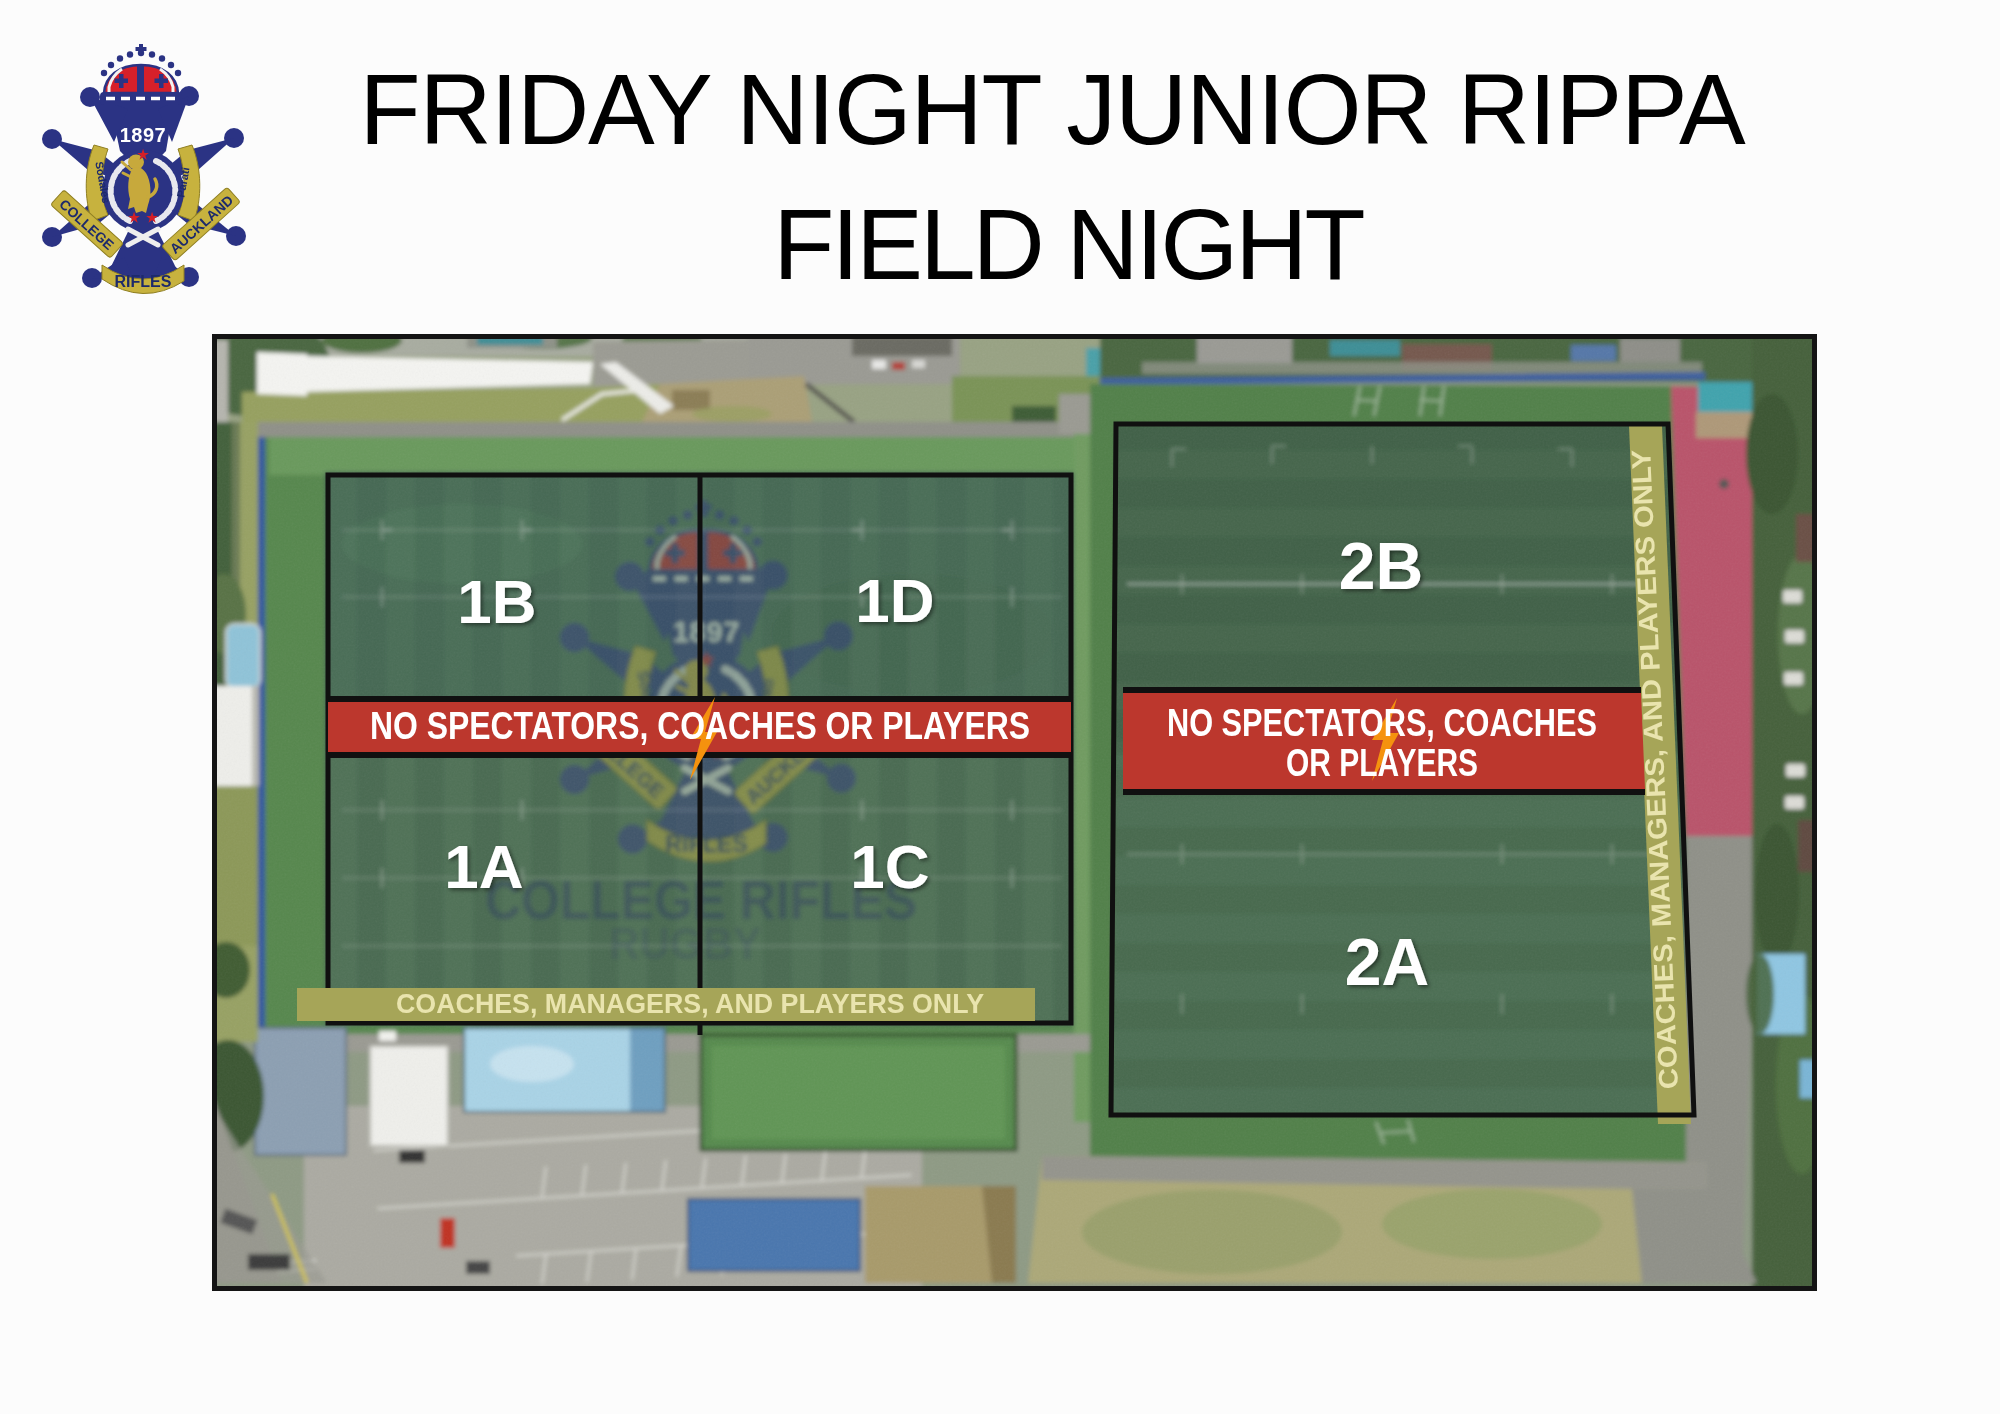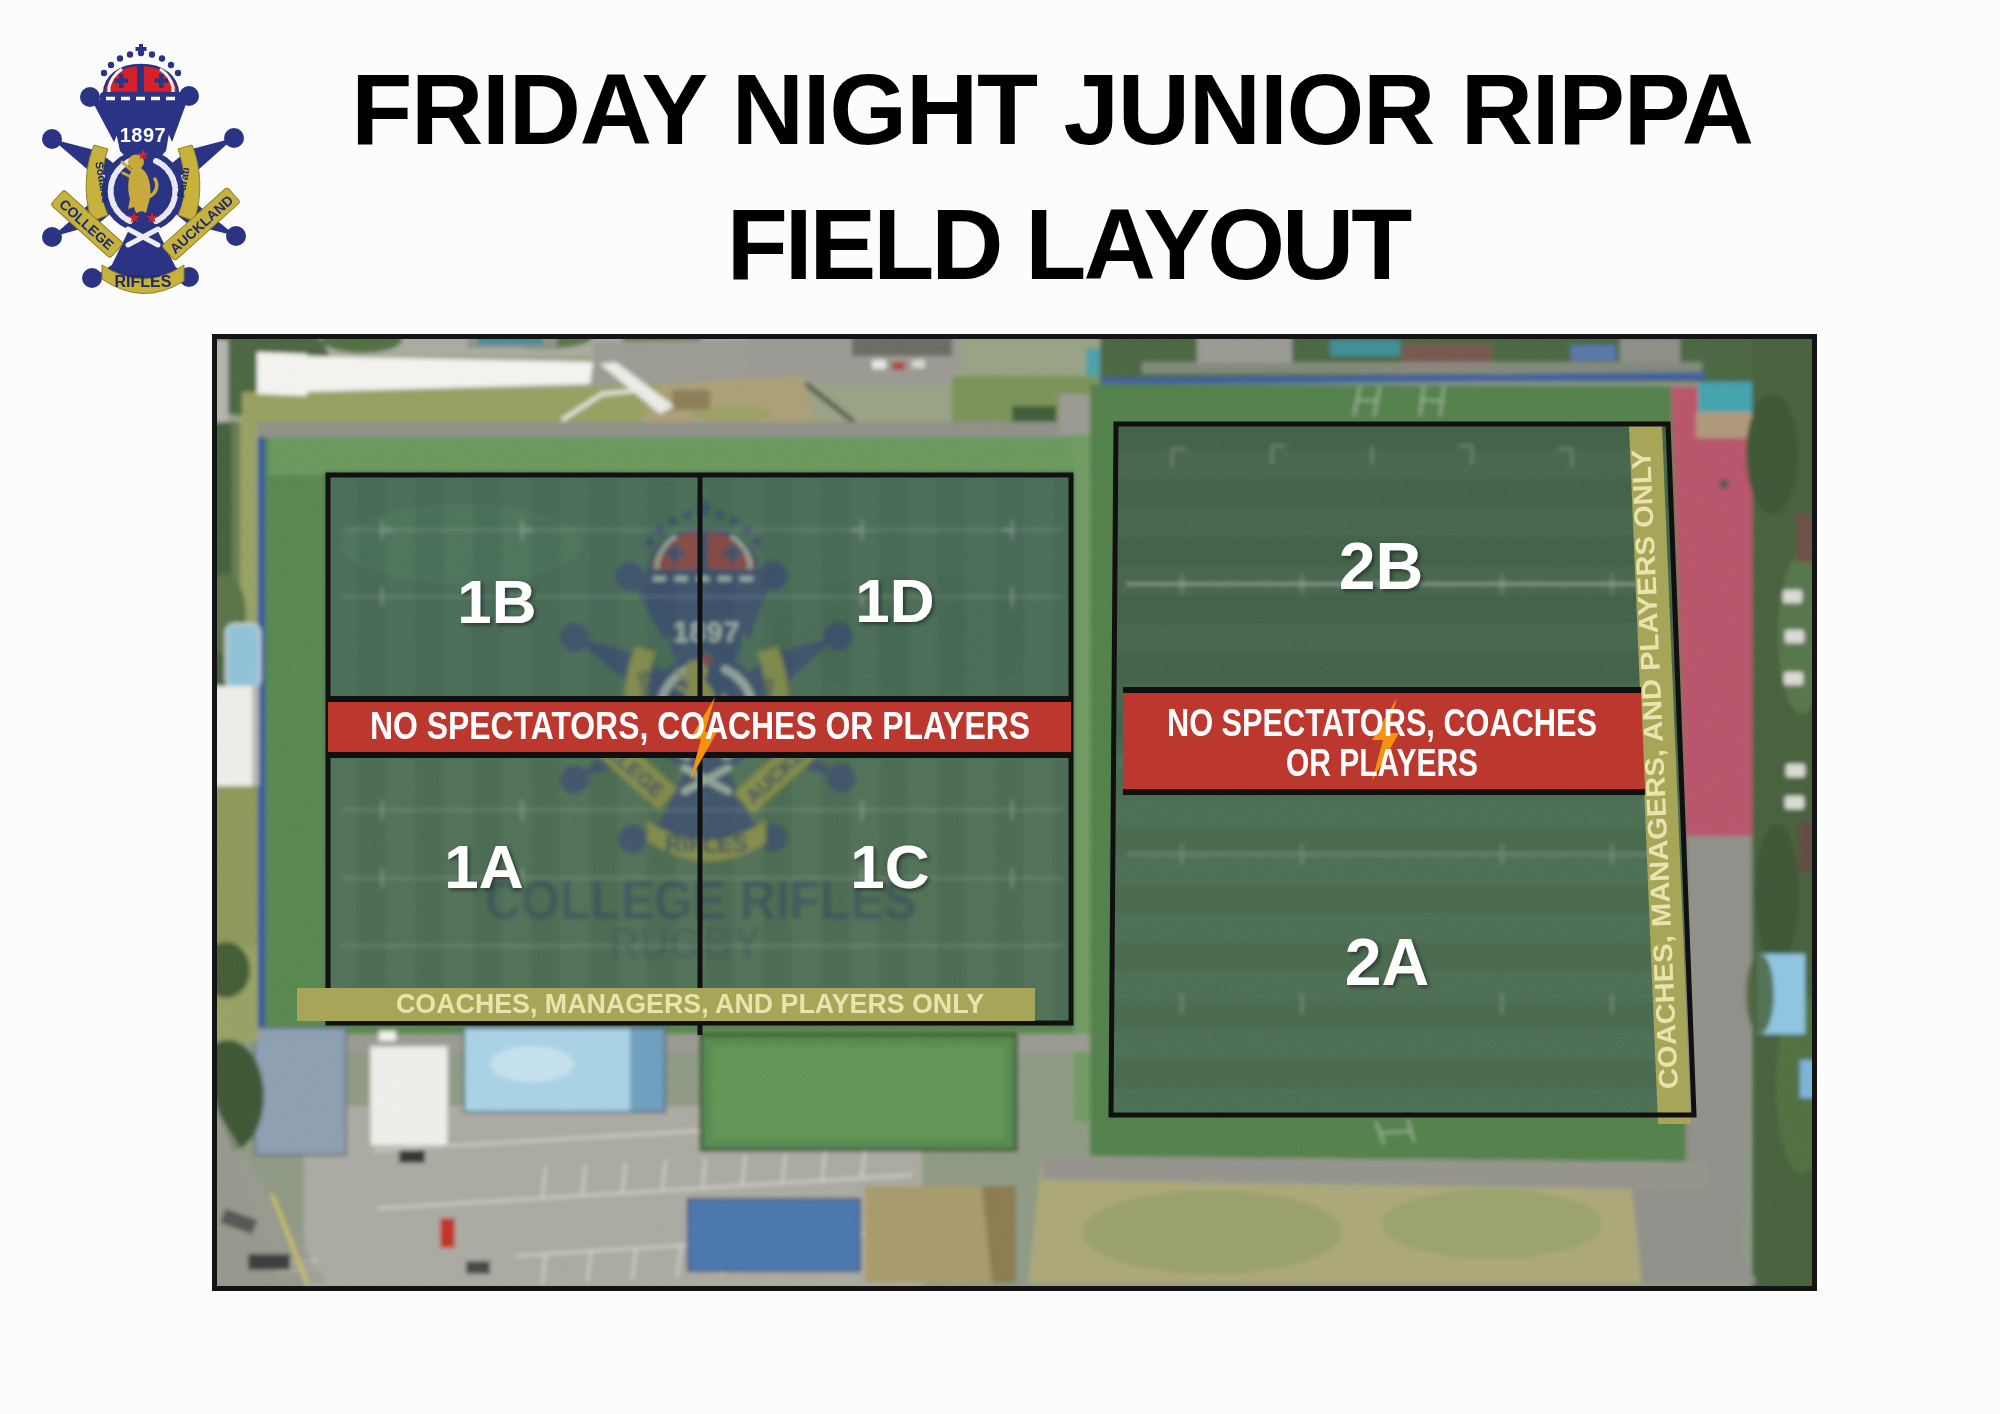--- a/index.html
+++ b/index.html
@@ -1,23 +1,23 @@
 <!DOCTYPE html>
 <html><head>
 <meta charset="utf-8">
 <style>
   html,body{margin:0;padding:0}
   body{width:2000px;height:1414px;background:#fcfcfc;font-family:"Liberation Sans",sans-serif;position:relative;overflow:hidden}
   .abs{position:absolute}
-  .ttl{position:absolute;left:310px;width:1490px;text-align:right;font-weight:bold;color:#000;white-space:nowrap}
+  .ttl{position:absolute;left:310px;width:1490px;text-align:right;font-weight:normal;color:#000;white-space:nowrap}
 </style>
 </head>
 <body>
 <div class="ttl" id="t1" style="top:52px;font-size:100px;left:1052px;transform:translateX(-50%);width:auto;letter-spacing:-1.2px;">FRIDAY NIGHT JUNIOR RIPPA</div>
-<div class="ttl" id="t2" style="top:187px;font-size:100px;left:1068px;transform:translateX(-50%);width:auto;letter-spacing:-3px;">FIELD LAYOUT</div>
+<div class="ttl" id="t2" style="top:187px;font-size:100px;left:1068px;transform:translateX(-50%);width:auto;letter-spacing:-3px;">FIELD NIGHT</div>
 
 <svg class="abs" style="left:42px;top:49px" width="203" height="245" viewBox="0 0 203 245" overflow="visible">
 <defs>
 <g id="crest">
 
   <g fill="#2b3384">
     <circle cx="48" cy="48" r="10"></circle>
           <circle cx="147" cy="47" r="10"></circle>
     <circle cx="10" cy="90" r="10"></circle>
           <circle cx="192" cy="89" r="10"></circle>

